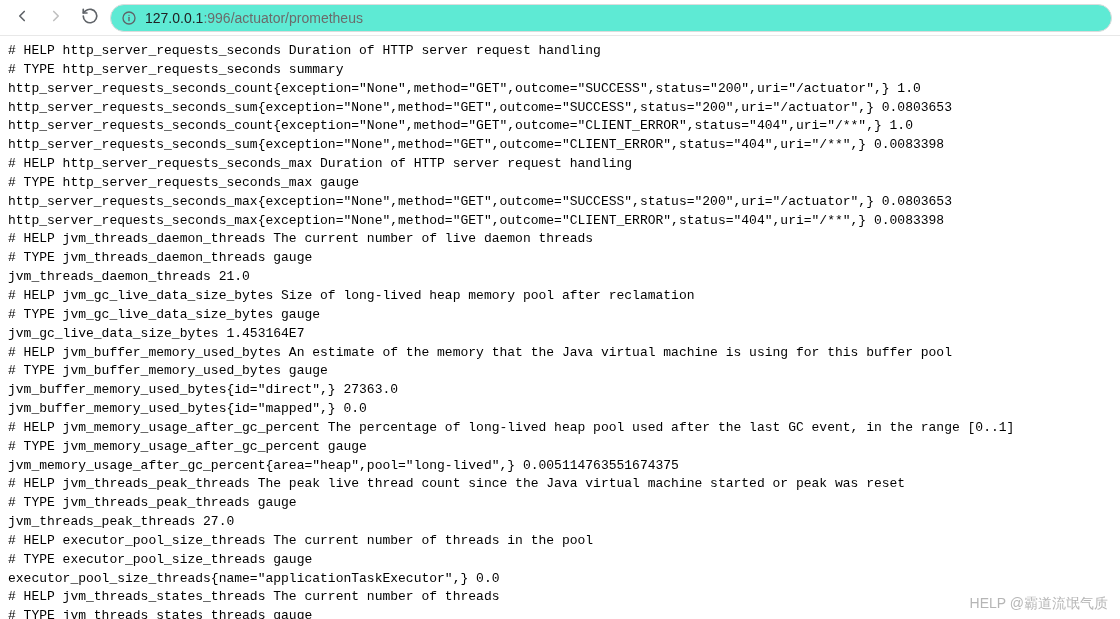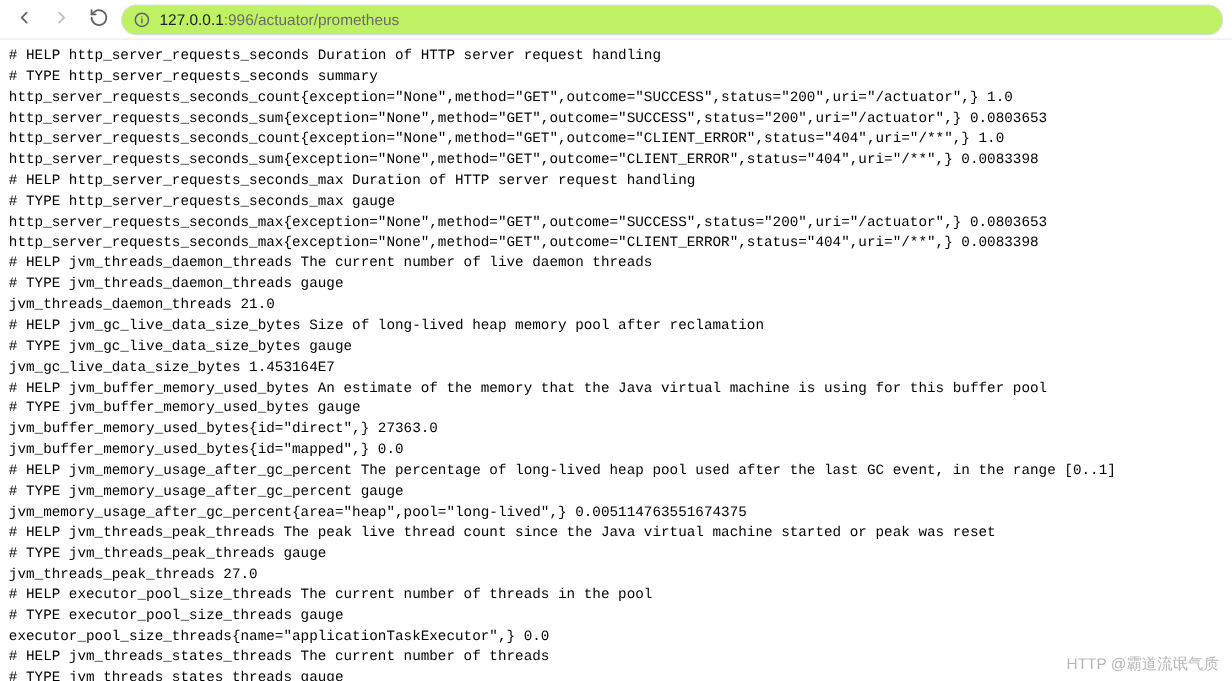--- a/index.html
+++ b/index.html
@@ -1,21 +1,21 @@
 <!DOCTYPE html>
 <html><head>
   <meta charset="utf-8">
   <style>
     * { margin: 0; padding: 0; box-sizing: border-box; }
     body { font-family: -apple-system, BlinkMacSystemFont, "Segoe UI", sans-serif; background: #fff; width: 1120px; height: 619px; overflow: hidden; position: relative; }
     .toolbar { display: flex; align-items: center; height: 36px; padding: 0 8px; border-bottom: 1px solid #e8e8e8; gap: 6px; background: #fff; }
     .nav-btn { width: 28px; height: 28px; display: flex; align-items: center; justify-content: center; border: none; background: transparent; color: #5f6368; border-radius: 50%; cursor: pointer; }
     .nav-btn.disabled { color: #c0c0c0; cursor: default; }
     .nav-btn svg { width: 18px; height: 18px; }
-    .omnibox { flex: 1; display: flex; align-items: center; height: 28px; border: 1px solid #dcdcdc; border-radius: 14px; padding: 0 10px; gap: 8px; background: #bef264; }
+    .omnibox { flex: 1; display: flex; align-items: center; height: 28px; border: 1px solid #dcdcdc; border-radius: 14px; padding: 0 10px; gap: 8px; background: #5eead4; }
     .site-icon { width: 16px; height: 16px; display: flex; align-items: center; justify-content: center; color: #5f6368; }
     .site-icon svg { width: 16px; height: 16px; }
     .url-text { font-size: 14px; color: #202124; font-family: -apple-system, sans-serif; white-space: nowrap; }
     .url-host { color: #202124; }
     .url-port { color: #6b6b6b; }
     .url-path { color: #6b6b6b; }
     .content { padding: 6px 8px; font-family: "Courier New", Consolas, monospace; font-size: 13px; line-height: 1.45; color: #000; white-space: pre; overflow: hidden; }
     .watermark { position: absolute; bottom: 6px; right: 12px; font-size: 14px; color: rgba(120,120,120,0.55); font-family: -apple-system, sans-serif; pointer-events: none; }
   </style>
 </head>
@@ -84,13 +84,13 @@
 # HELP jvm_threads_peak_threads The peak live thread count since the Java virtual machine started or peak was reset
 # TYPE jvm_threads_peak_threads gauge
 jvm_threads_peak_threads 27.0
 # HELP executor_pool_size_threads The current number of threads in the pool
 # TYPE executor_pool_size_threads gauge
 executor_pool_size_threads{name="applicationTaskExecutor",} 0.0
 # HELP jvm_threads_states_threads The current number of threads
 # TYPE jvm_threads_states_threads gauge
 jvm_threads_states_threads{state="runnable",} 7.0</pre>
 
-<div class="watermark">HTTP @霸道流氓气质</div>
+<div class="watermark">HELP @霸道流氓气质</div>
 
 </body></html>

